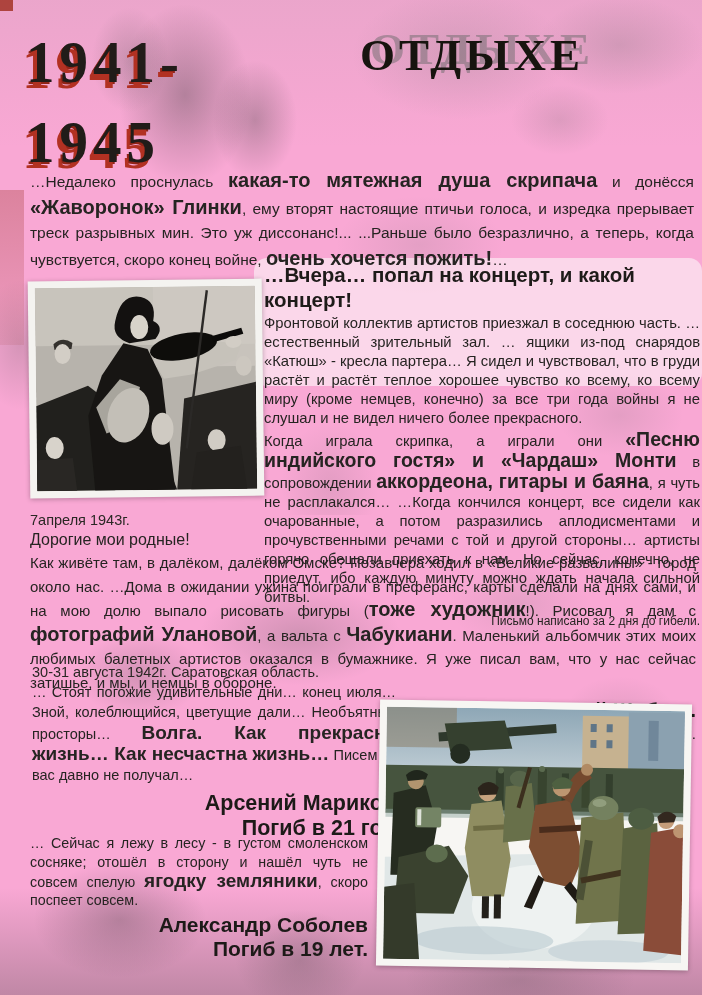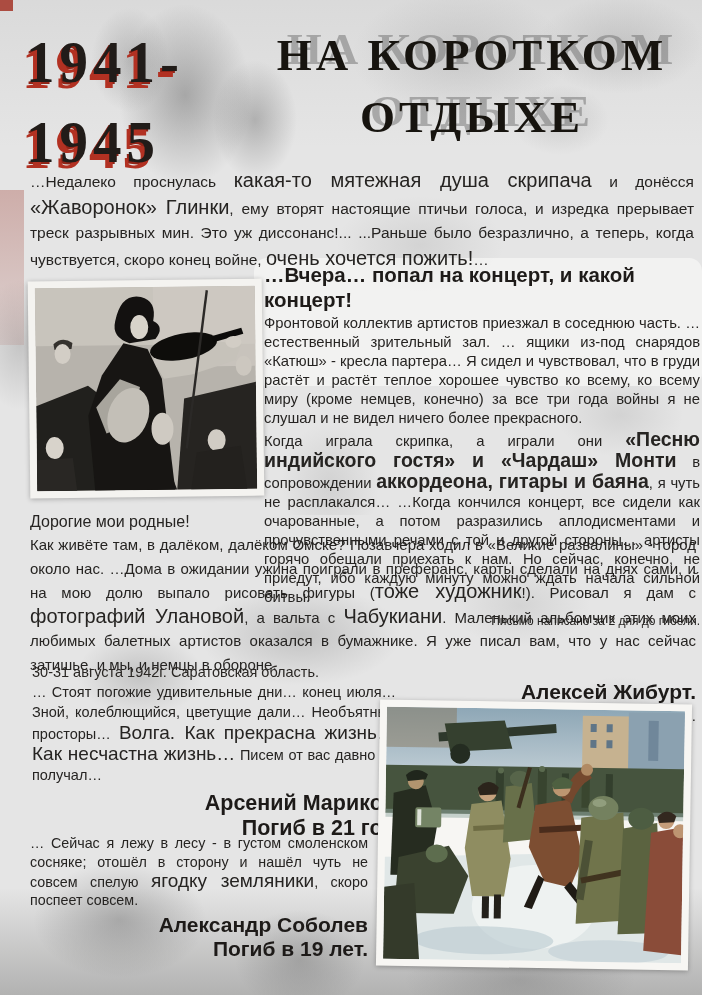--- a/index.html
+++ b/index.html
@@ -1,18 +1,18 @@
 <!DOCTYPE html>
 <html lang="ru"><head>
 <meta charset="utf-8">
 <style>
   * { margin:0; padding:0; box-sizing:border-box; }
   html,body { width:702px; height:995px; }
   body { font-family:"Liberation Sans","DejaVu Sans",sans-serif; background:#9f9d9a; }
-  #page { position:relative; width:702px; height:995px; margin:0 auto; background:#e5e5e5; overflow:hidden; color:#262422; }
+  #page { position:relative; width:702px; height:995px; margin:0 auto; background:#f9a8d4; overflow:hidden; color:#262422; }
 
   
   .bgl { position:absolute; pointer-events:none; }
   .bg-top { left:0; top:0; width:702px; height:185px;
     background:
       radial-gradient(95px 130px at 185px 95px, rgba(55,55,55,.34), rgba(55,55,55,0) 70%),
       radial-gradient(60px 85px at 255px 120px, rgba(60,60,60,.30), rgba(0,0,0,0) 70%),
       radial-gradient(55px 75px at 130px 60px, rgba(80,80,80,.25), rgba(0,0,0,0) 70%),
       radial-gradient(150px 90px at 460px 55px, rgba(120,120,120,.22), rgba(0,0,0,0) 72%),
       radial-gradient(120px 70px at 620px 45px, rgba(105,105,105,.22), rgba(0,0,0,0) 70%),
@@ -45,21 +45,21 @@
     font-family:"Liberation Serif","DejaVu Serif",serif; font-weight:bold;
     font-size:57px; line-height:77px; letter-spacing:5px; color:#211c19;
     text-shadow:-4px 5px 0 #b23122, -2px 2px 0 #8f2417; transform:scaleY(1.04); transform-origin:top left; }
   .title { position:absolute; left:246px; top:24px; width:452px; z-index:3; text-align:center;
     font-family:"Liberation Serif","DejaVu Serif",serif; font-weight:bold;
     font-size:45px; line-height:62px; letter-spacing:4px; color:#17140f;
     text-shadow:10px -6px 0 rgba(105,105,105,.48); }
 
   
   .date { font-size:14.5px; color:#2a2724; margin-bottom:3px; }
-  .big  { font-weight:normal; font-size:20px;margin-top:32px; }
+  .big  { font-weight:bold; font-size:20px;margin-top:32px; }
   .sec1 { position:absolute; left:30px; width:664px; top:168px; z-index:2; }
   .sec1 .p1 { font-size:15.5px; line-height:24.5px; text-align:justify; }
 
   .panel { position:absolute; left:254px; top:258px; width:448px; height:128px;
     background:rgba(253,253,252,.55); border-radius:13px; z-index:1; }
   .concert { position:absolute; left:264px; top:262px; width:436px; z-index:2; }
   .concert h2 { font-size:20.5px; line-height:25px; font-weight:bold; color:#1e1b19; }
   .concert p { font-size:14.8px; line-height:19px; text-align:justify; margin-top:2px; }
   .concert .bigc { font-weight:bold; font-size:19.5px; }
   .note { text-align:right; font-size:12px; margin-top:7px; }
@@ -101,21 +101,20 @@
   <div class="bgl bg-mid2"></div>
   <div class="bgl bg-bot"></div>
   <div class="bgl red-strip"></div>
   <div class="bgl red-corner"></div>
 
   <div class="years">
     <div>1941-</div>
     <div>1945</div>
   </div>
   <div class="title">
-    <div>НА КОРОТКОМ</div>
     <div>ОТДЫХЕ</div>
   </div>
 
   <div class="sec1">
     <div class="p1"><span>…Недалеко проснулась </span><span class="big">какая-то мятежная душа скрипача</span><span> и донёсся </span><span class="big">«Жаворонок» Глинки</span><span>, ему вторят настоящие птичьи голоса, и изредка прерывает треск разрывных мин. Это уж диссонанс!... ...Раньше было безразлично, а теперь, когда чувствуется, скоро конец войне, </span><span class="big">очень хочется пожить!</span><span>…</span></div>
   </div>
 
   <figure class="photo1">
     <svg viewBox="0 0 220 203" preserveAspectRatio="none">
       <rect width="220" height="203" fill="#b7b3ac"></rect>
@@ -155,20 +154,21 @@
 
   <div class="panel"></div>
   <div class="concert">
     <h2>…Вчера… попал на концерт, и какой концерт!</h2>
     <p>Фронтовой коллектив артистов приезжал в соседнюю часть. … естественный зрительный зал. … ящики из-под снарядов «Катюш» - кресла партера… Я сидел и чувствовал, что в груди растёт и растёт теплое хорошее чувство ко всему, ко всему миру (кроме немцев, конечно) за все три года войны я не слушал и не видел ничего более прекрасного.</p>
     <p><span>Когда играла скрипка, а играли они </span><span class="bigc">«Песню индийского гостя» и «Чардаш» Монти</span><span> в сопровождении </span><span class="bigc">аккордеона, гитары и баяна</span><span>, я чуть не расплакался… …Когда кончился концерт, все сидели как очарованные, а потом разразились аплодисментами и прочувственными речами с той и другой стороны… артисты горячо обещали приехать к нам. Но сейчас, конечно, не приедут, ибо каждую минуту можно ждать начала сильной битвы.</span></p>
     <div class="note">Письмо написано за 2 дня до гибели.</div>
   </div>
 
   <div class="letter2">
+    <div class="date">7апреля 1943г.</div>
     <div class="greeting">Дорогие мои родные!</div>
     <div class="p"><span>Как живёте там, в далёком, далёком Омске? Позавчера ходил в «Великие развалины» - город около нас. …Дома в ожидании ужина поиграли в преферанс, карты сделали на днях сами, и на мою долю выпало рисовать фигуры (</span><span class="big">тоже художник</span><span>!). Рисовал я дам с </span><span class="big">фотографий Улановой</span><span>, а вальта с </span><span class="big">Чабукиани</span><span>. Маленький альбомчик этих моих любимых балетных артистов оказался в бумажнике. Я уже писал вам, что у нас сейчас затишье, и мы, и немцы в обороне.</span></div>
     <div class="name">Алексей Жибурт.</div>
     <div class="died"><span>Погиб </span><span class="big2">23 июня</span><span> 1944г. под Могилёвом.</span></div>
   </div>
 
   <div class="letter3">
     <div class="date">30-31 августа 1942г. Саратовская область.</div>
     <div class="p"><span>… Стоят погожие удивительные дни… конец июля… Зной, колеблющийся, цветущие дали… Необъятные просторы… </span><span class="big">Волга. Как прекрасна жизнь… Как несчастна жизнь…</span><span> Писем от вас давно не получал…</span></div>
     <div class="name">Арсений Мариков</div>

